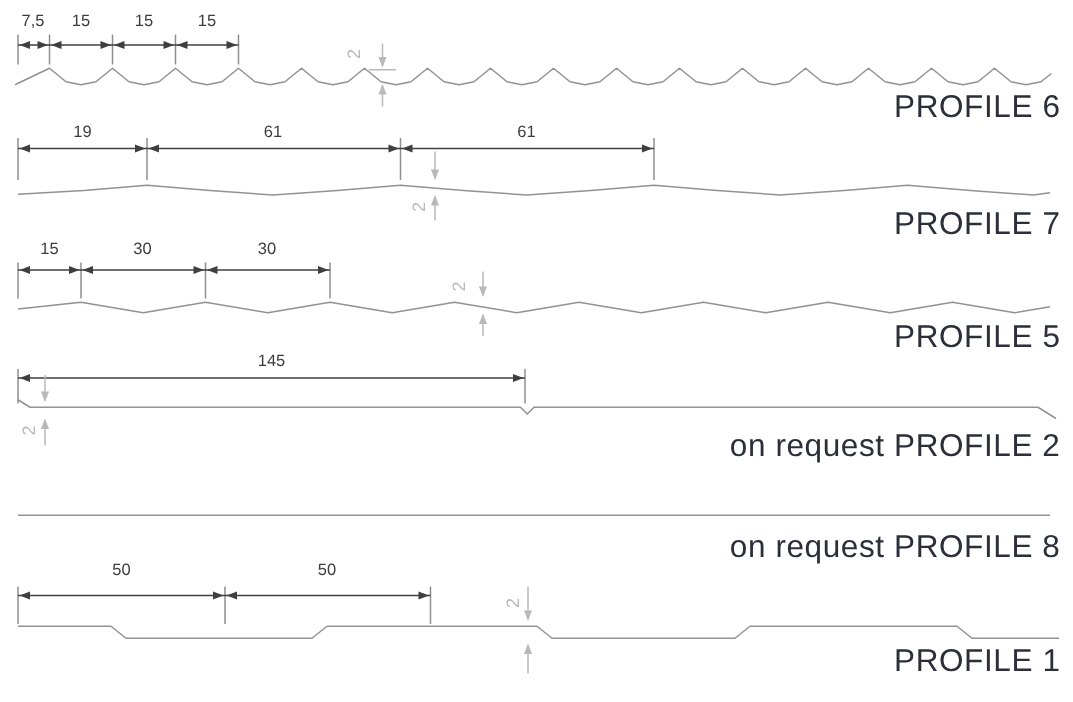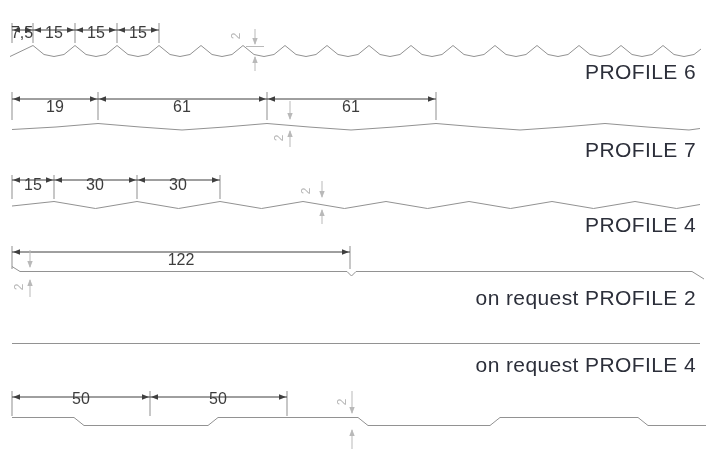--- a/index.html
+++ b/index.html
@@ -1,22 +1,22 @@
 <!DOCTYPE html>
 <html><head>
 <meta charset="utf-8">
 <style>
   html,body{margin:0;padding:0;background:#fff;}
   #canvas{position:relative;width:715px;height:468px;background:#fff;overflow:hidden;
           font-family:"Liberation Sans", sans-serif;}
   #art{position:absolute;left:0;top:0;}
-  .plabel{position:absolute;right:19px;font-size:21px;letter-spacing:0.4px;line-height:1;
+  .plabel{position:absolute;right:8px;font-size:21px;letter-spacing:0.4px;line-height:1;
           color:#2c2f3a;white-space:nowrap;}
-  .dim{position:absolute;font-size:16px;line-height:1;color:#3d3d3d;
-       transform:translateX(-50%);white-space:nowrap;margin-top:16px;}
+  .dim{position:absolute;font-size:11px;line-height:1;color:#3d3d3d;
+       transform:translateX(-50%);white-space:nowrap;}
   .dim2{position:absolute;font-size:12px;line-height:1;color:#b9b9b9;
         transform:translate(-50%,-50%) rotate(-90deg);white-space:nowrap;}
 </style>
 </head>
 <body>
 
 <div id="canvas">
   <svg id="art" width="715" height="468" viewBox="0 0 715 468">
       <g>
         <line x1="12" y1="23" x2="12" y2="43" stroke="#8f8f8f" stroke-width="1"></line>
@@ -123,38 +123,39 @@
       <g>
         <polyline fill="none" stroke="#929292" stroke-width="1" stroke-linejoin="round" points="12,343.5 700,343.5"></polyline>
       </g>
       <g>
         <polyline fill="none" stroke="#929292" stroke-width="1" stroke-linejoin="round" points="12,417.5 74,417.5 84,425.5 208,425.5 218,417.5 358,417.5 368,425.5 490,425.5 500,417.5 638,417.5 648,425.5 706,425.5"></polyline>
       </g>
     </svg>
 
   <div class="plabel" style="top:61px">PROFILE 6</div>
   <div class="plabel" style="top:139px">PROFILE 7</div>
-  <div class="plabel" style="top:214px">PROFILE 4</div>
+  <div class="plabel" style="top:214px">PROFILE 5</div>
   <div class="plabel" style="top:287px">on request PROFILE 2</div>
-  <div class="plabel" style="top:354px">on request PROFILE 4</div>
+  <div class="plabel" style="top:354px">on request PROFILE 8</div>
+  <div class="plabel" style="top:430px">PROFILE 1</div>
 
   <div class="dim" style="left:22px;top:9px">7,5</div>
   <div class="dim" style="left:54px;top:9px">15</div>
   <div class="dim" style="left:96px;top:9px">15</div>
   <div class="dim" style="left:138px;top:9px">15</div>
 
   <div class="dim" style="left:55px;top:83px">19</div>
   <div class="dim" style="left:182px;top:83px">61</div>
   <div class="dim" style="left:351px;top:83px">61</div>
 
   <div class="dim" style="left:33px;top:161px">15</div>
   <div class="dim" style="left:95px;top:161px">30</div>
   <div class="dim" style="left:178px;top:161px">30</div>
 
-  <div class="dim" style="left:181px;top:236px">122</div>
+  <div class="dim" style="left:181px;top:236px">145</div>
 
   <div class="dim" style="left:81px;top:375px">50</div>
   <div class="dim" style="left:218px;top:375px">50</div>
 
   <div class="dim2" style="left:236px;top:36px">2</div>
   <div class="dim2" style="left:279px;top:138px">2</div>
   <div class="dim2" style="left:306px;top:191px">2</div>
   <div class="dim2" style="left:19px;top:287px">2</div>
   <div class="dim2" style="left:342px;top:402px">2</div>
 </div>

